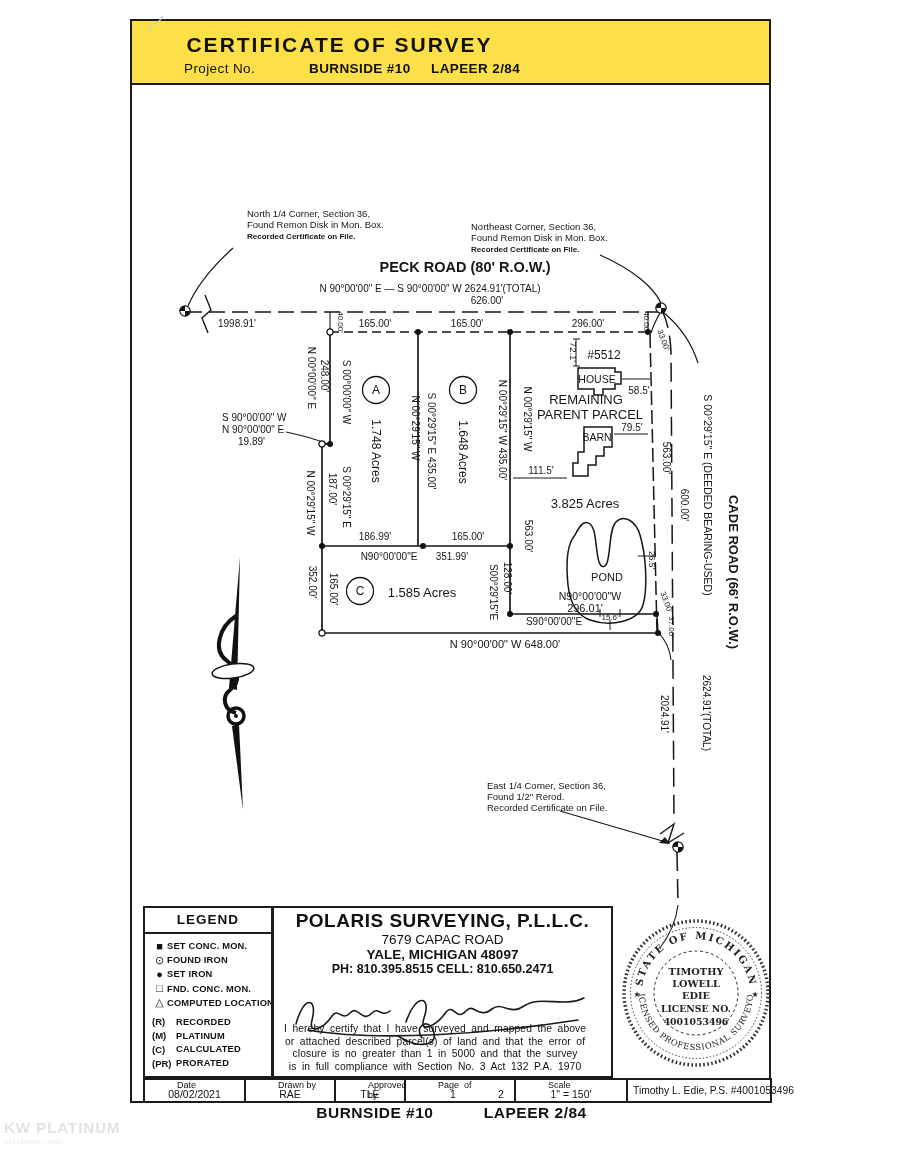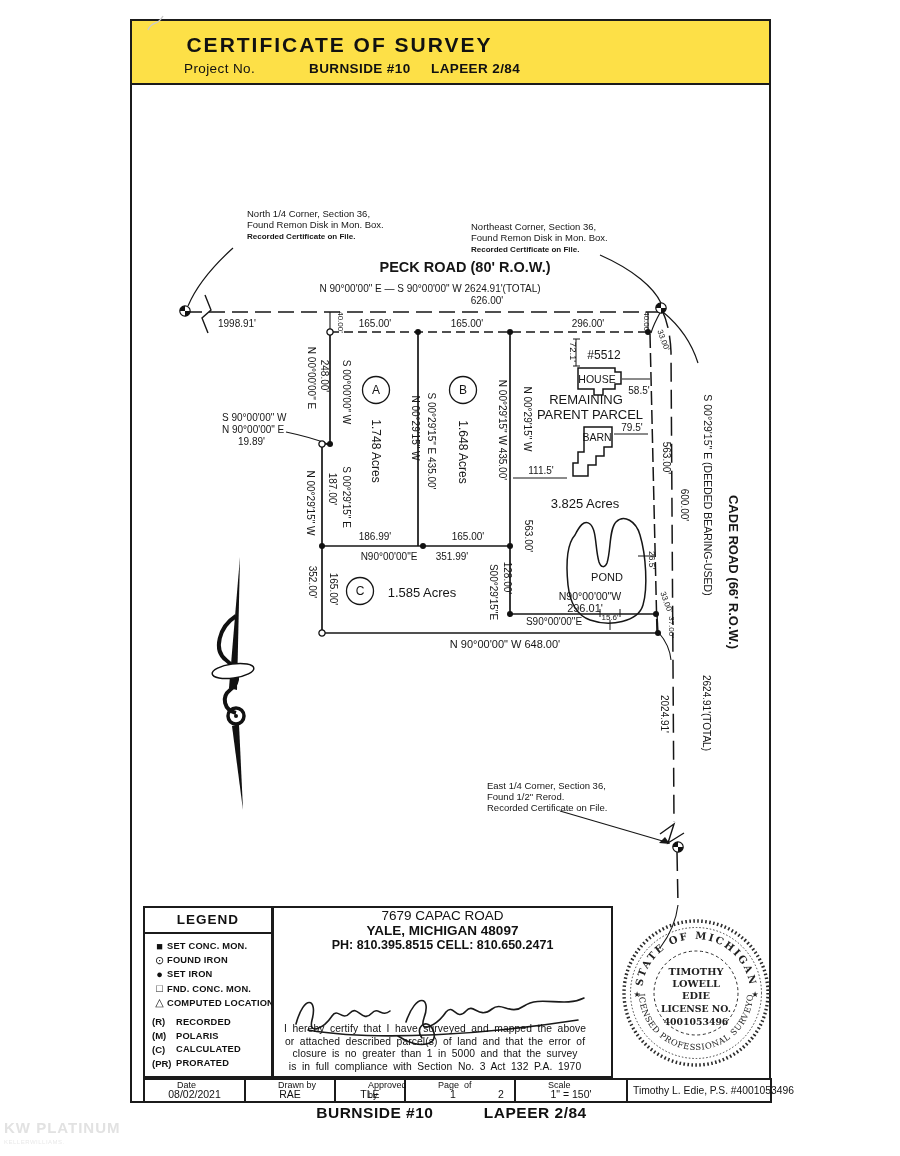--- a/index.html
+++ b/index.html
@@ -298,34 +298,35 @@
         <span class="lg-sym">△</span>
         <span class="lg-lab">COMPUTED LOCATION</span>
         </div>
       <div class="lg-gap"></div>
       <div class="lg-row abbr">
         <span class="lg-code">(R)</span>
         <span class="lg-lab">RECORDED</span>
         </div>
       <div class="lg-row abbr">
         <span class="lg-code">(M)</span>
-        <span class="lg-lab">POLARIS</span>
+        <span class="lg-lab">PLATINUM</span>
         </div>
       <div class="lg-row abbr">
         <span class="lg-code">(C)</span>
         <span class="lg-lab">CALCULATED</span>
         </div>
       <div class="lg-row abbr">
         <span class="lg-code">(PR)</span>
         <span class="lg-lab">PRORATED</span>
         </div>
     </div>
   </div>
 
   <div class="firm">
+    <div class="firm-name">POLARIS  SURVEYING,  P.L.L.C.</div>
     <div class="firm-a1">7679 CAPAC ROAD</div>
     <div class="firm-a2">YALE, MICHIGAN  48097</div>
     <div class="firm-ph">PH: 810.395.8515  CELL: 810.650.2471</div>
     <svg class="sig" width="332" height="70" viewBox="0 0 332 70">
       <g stroke="#1a1a1a" stroke-width="1.6" fill="none" stroke-linecap="round">
         <path d="M18,40 C26,10 40,14 34,36 C30,52 46,44 54,32 C60,23 64,38 72,29 C80,20 84,40 94,29 C100,22 104,34 112,27"></path>
         <path d="M128,38 C138,8 154,12 146,34 C140,52 160,40 168,28 C176,19 178,38 188,27 C196,18 200,36 214,25 C224,17 232,32 246,22 C262,11 286,24 306,14"></path>
         <path d="M30,46 C100,58 210,50 300,36"></path>
         <path d="M120,52 C140,66 164,62 154,44 C148,34 136,44 144,54"></path>
       </g>

